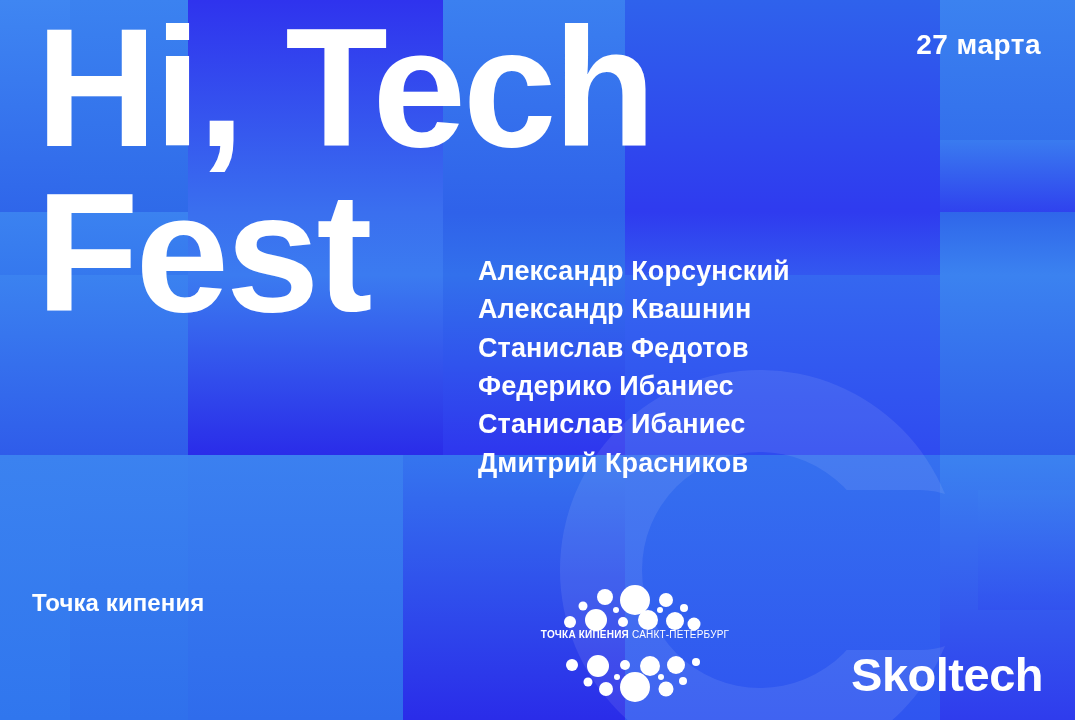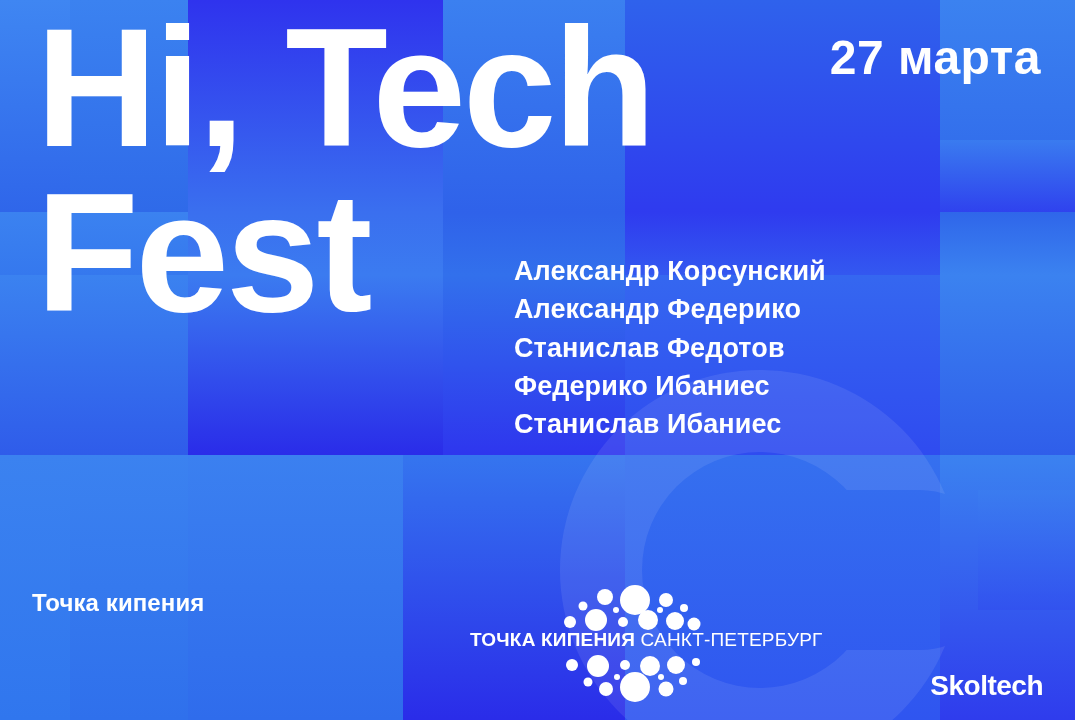--- a/index.html
+++ b/index.html
@@ -16,45 +16,45 @@
   .cwrap{position:absolute;left:560px;top:370px;width:470px;height:470px;}
   
   .title{
     position:absolute;left:36px;top:6px;width:820px;
     color:#fff;font-weight:700;font-size:168px;line-height:0.98;
     letter-spacing:-3px;white-space:pre-line;
     text-shadow:none;
   }
   .datetime{
     position:absolute;right:34px;top:26px;text-align:right;
-    color:#fff;font-weight:700;font-size:48px;line-height:1.35;
+    color:#fff;font-weight:700;font-size:28px;line-height:1.35;
     letter-spacing:0.5px;
   }
   .speakers{
     position:absolute;left:478px;top:252px;
     color:#fff;font-weight:700;font-size:27px;line-height:1.42;
     letter-spacing:0.1px;
   }
-  .speakers div{white-space:nowrap;margin-left:36px;}
+  .speakers div{white-space:nowrap;}
   .venue{
     position:absolute;left:32px;top:586px;
     color:#fff;font-weight:700;font-size:24px;line-height:1.45;
     letter-spacing:0.1px;
   }
   .venue div{white-space:nowrap;}
   .skoltech{
     position:absolute;right:32px;bottom:18px;
-    color:#fff;font-weight:700;font-size:28px;letter-spacing:-0.5px;
+    color:#fff;font-weight:700;font-size:47px;letter-spacing:-0.5px;
   }
   
   .tk{position:absolute;left:470px;top:583px;width:330px;height:125px;}
   .tk svg{display:block;}
   .tk-txt{
     position:absolute;left:0;top:46px;width:330px;text-align:center;
-    color:#fff;font-size:19px;letter-spacing:0.2px;white-space:nowrap;
+    color:#fff;font-size:10px;letter-spacing:0.2px;white-space:nowrap;
   }
   .tk-txt b{font-weight:700;}
   .tk-txt span{font-weight:400;}
 </style>
 </head>
 <body>
 
 <div id="poster">
 
   <div class="bg">
@@ -105,24 +105,25 @@
 
   <div class="title">Hi, Tech
 Fest</div>
 
   <div class="datetime">
     <div>27 марта</div>
   </div>
 
   <div class="speakers">
     <div>Александр Корсунский</div>
-    <div>Александр Федерико</div>
+    <div>Александр Квашнин</div>
     <div>Станислав Федотов</div>
     <div>Федерико Ибаниес</div>
     <div>Станислав Ибаниес</div>
+    <div>Дмитрий Красников</div>
   </div>
 
   <div class="venue">
     <div>Точка кипения</div>
   </div>
 
   <div class="tk">
     <svg width="330" height="125" viewBox="0 0 330 125" aria-hidden="true">
       <g fill="#ffffff">
 

